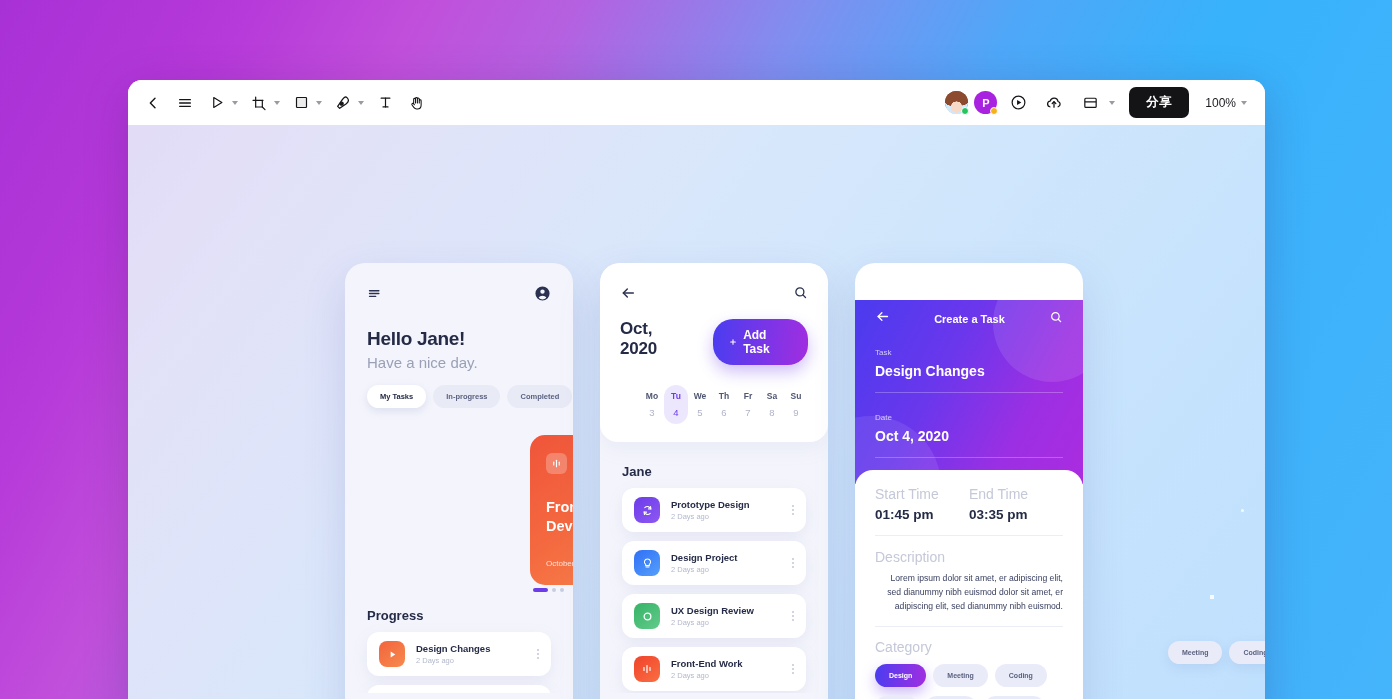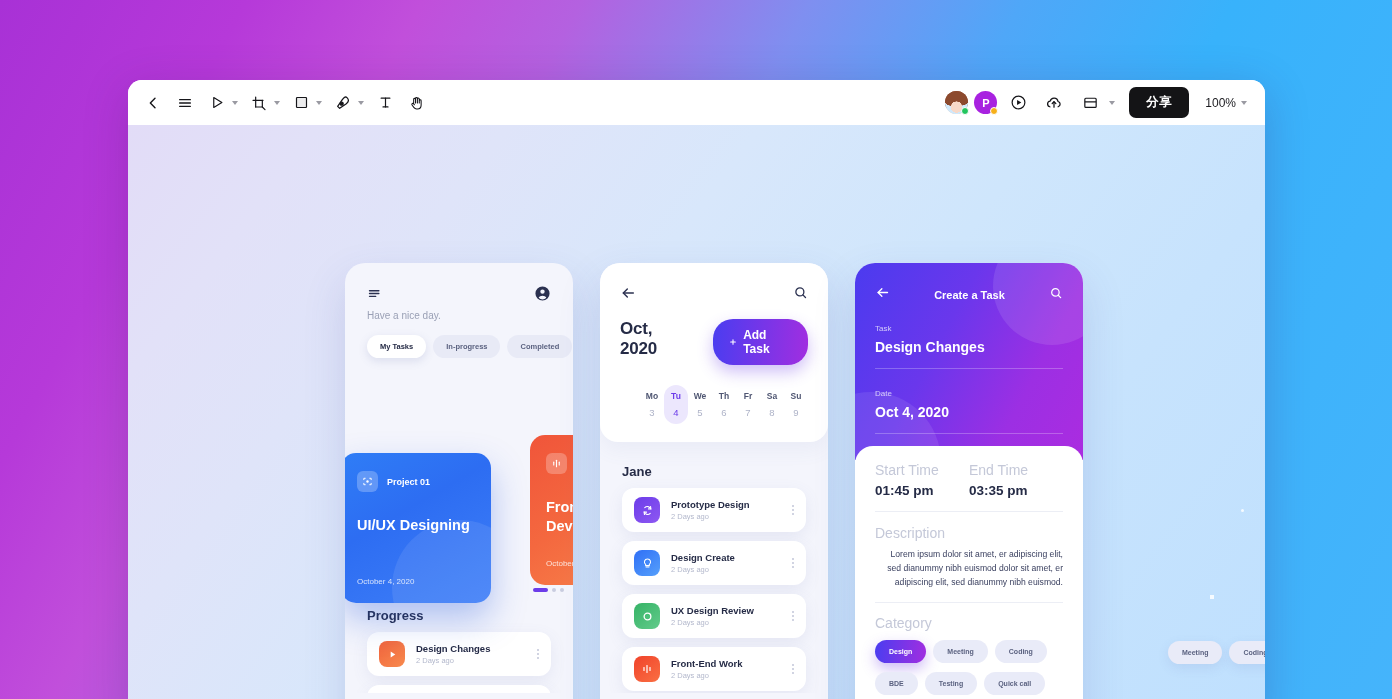--- a/index.html
+++ b/index.html
@@ -97,21 +97,21 @@
     box-shadow: 0 18px 42px rgba(70,80,160,.17);
   }
   #phone-1 { left: 217px; top: 138px; background: #f4f5fc; }
   #phone-2 { left: 472px; top: 138px; background: #f4f5fc; }
   #phone-3 { left: 727px; top: 138px; background: #ffffff; }
 
   .scr { position: relative; width: 100%; height: 100%; }
   .ph-head { display: flex; align-items: center; justify-content: space-between; padding: 22px 22px 0; }
   
   .greet { font-size: 19px; font-weight: 700; color: #252b46; letter-spacing: -.3px; margin: 22px 0 0 22px; }
-  .sub { font-size: 10px; color: #9aa0b5; margin: 4px 0 0 22px; }
+  .sub { font-size: 15px; color: #9aa0b5; margin: 4px 0 0 22px; }
   .chips { display: flex; gap: 7px; margin: 14px 0 16px 22px; }
   .chip {
     font-size: 7.5px; font-weight: 600; color: #5b6280;
     background: #e8eaf6; border-radius: 20px;
     padding: 7px 13px;
   }
   .chip.active { background: #fff; color: #242a45; box-shadow: 0 3px 10px rgba(90,100,160,.16); }
   .cardrow { position: absolute; left: 0; top: 172px; width: 100%; height: 150px; }
   .pcard {
     position: absolute; top: 0;
@@ -177,21 +177,21 @@
   .days { display:flex; justify-content: flex-end; margin-top: 20px; }
   .day { width: 24px; text-align:center; padding: 6px 0; border-radius: 12px; }
   .day.sel { background: #ece7fd; }
   .dname { font-size: 8.5px; font-weight: 700; color: #4f5672; }
   .dnum { font-size: 9.5px; color: #aeb3c8; margin-top: 6px; }
   .day.sel .dname, .day.sel .dnum { color: #6c3ce9; }
   
   .t3-head {
     position: relative;
     background: linear-gradient(118deg, #4b3bef 0%, #6a37ec 38%, #9c2fe3 72%, #ab2ce0 100%);
-    padding: 22px 20px 26px; color: #fff; overflow: hidden;
+    padding: 9px 20px 26px; color: #fff; overflow: hidden; margin-top: 37px;
   }
   .t3-head .blob1 { position:absolute; right:-28px; top:-36px; width:118px; height:118px; border-radius:50%; background: rgba(255,255,255,.10); }
   .t3-head .blob2 { position:absolute; left:-54px; bottom:-72px; width:140px; height:140px; border-radius:50%; background: rgba(255,255,255,.09); }
   .t3-row { display:flex; align-items:center; justify-content:space-between; position: relative; }
   .t3-title { font-size: 11px; font-weight: 700; }
   .flabel { font-size: 8px; color: rgba(255,255,255,.72); margin-top: 20px; position:relative; }
   .fval { font-size: 14px; font-weight: 700; margin-top: 6px; position:relative; }
   .fline { height:1px; background: rgba(255,255,255,.25); margin-top: 13px; position:relative; }
   .t3-body { background:#fff; border-radius: 18px 18px 0 0; margin-top:-14px; padding: 16px 20px 0; position: relative; }
   .tlabel { font-size: 14px; color: #c4c8d8; }
@@ -338,20 +338,21 @@
                 <line x1="4" y1="16.5" x2="14" y2="16.5"></line>
               </svg>
           </span>
           <span>
             <svg width="17" height="17" viewBox="0 0 24 24" fill="#2b3150">
                 <path d="M12 2a10 10 0 100 20 10 10 0 000-20zm0 4.2a3.1 3.1 0 110 6.2 3.1 3.1 0 010-6.2zm0 14.2a7.3 7.3 0 01-5.4-2.4c.3-1.9 3.6-2.9 5.4-2.9s5.1 1 5.4 2.9A7.3 7.3 0 0112 20.4z"></path>
               </svg>
           </span>
         </div>
 
+        <div class="greet">Hello Jane!</div>
         <div class="sub">Have a nice day.</div>
 
         <div class="chips">
           <div class="chip active">My Tasks</div>
           <div class="chip">In-progress</div>
           <div class="chip">Completed</div>
         </div>
 
         <div class="cardrow">
           <div class="pcard" id="card-2">
@@ -362,33 +363,20 @@
                     <line x1="12" y1="5" x2="12" y2="19"></line>
                     <line x1="18" y1="9" x2="18" y2="15"></line>
                   </svg>
               </span>
 
             </div>
             <div class="pc-title">Front-End Development</div>
             <div class="pc-date">October 4, 2020</div>
           </div>
 
-          <div class="pcard" id="card-1">
-            <div class="pc-top">
-              <span class="pc-ico">
-                <svg width="11" height="11" viewBox="0 0 24 24" fill="none" stroke="#fff" stroke-width="2.1" stroke-linecap="round">
-                    <path d="M4 8V5h3M20 8V5h-3M4 16v3h3M20 16v3h-3"></path>
-                    <circle cx="12" cy="12" r="2.6" fill="#fff" stroke="none"></circle>
-                  </svg>
-              </span>
-              <span class="pc-proj">Project 01</span>
-            </div>
-            <div class="pc-title">UI/UX Designing</div>
-            <div class="pc-date">October 4, 2020</div>
-          </div>
         </div>
 
         <div class="pager">
           <i class="on"></i>
           <i></i>
           <i></i>
         </div>
 
         <div style="position:absolute;top:345px;left:0;width:100%">
           <div class="sec-title">Progress</div>
@@ -517,21 +505,21 @@
           </div>
 
           <div class="lrow">
             <span class="lico" style="background:linear-gradient(140deg,#2f6ff6,#56a0fb)">
               <svg width="13" height="13" viewBox="0 0 24 24" fill="none" stroke="#fff" stroke-width="1.9" stroke-linecap="round">
                   <path d="M12 3.6a5.6 5.6 0 013.4 10.1v2.2H8.6v-2.2A5.6 5.6 0 0112 3.6z"></path>
                   <line x1="9.4" y1="18.6" x2="14.6" y2="18.6"></line>
                 </svg>
             </span>
             <span class="ltxt">
-              <span class="ltitle" style="display:block">Design Create</span>
+              <span class="ltitle" style="display:block">Design Project</span>
               <span class="lsub" style="display:block">2 Days ago</span>
             </span>
             <span class="dots3">
                 <i></i>
                 <i></i>
                 <i></i>
               </span>
           </div>
 
           <div class="lrow">

